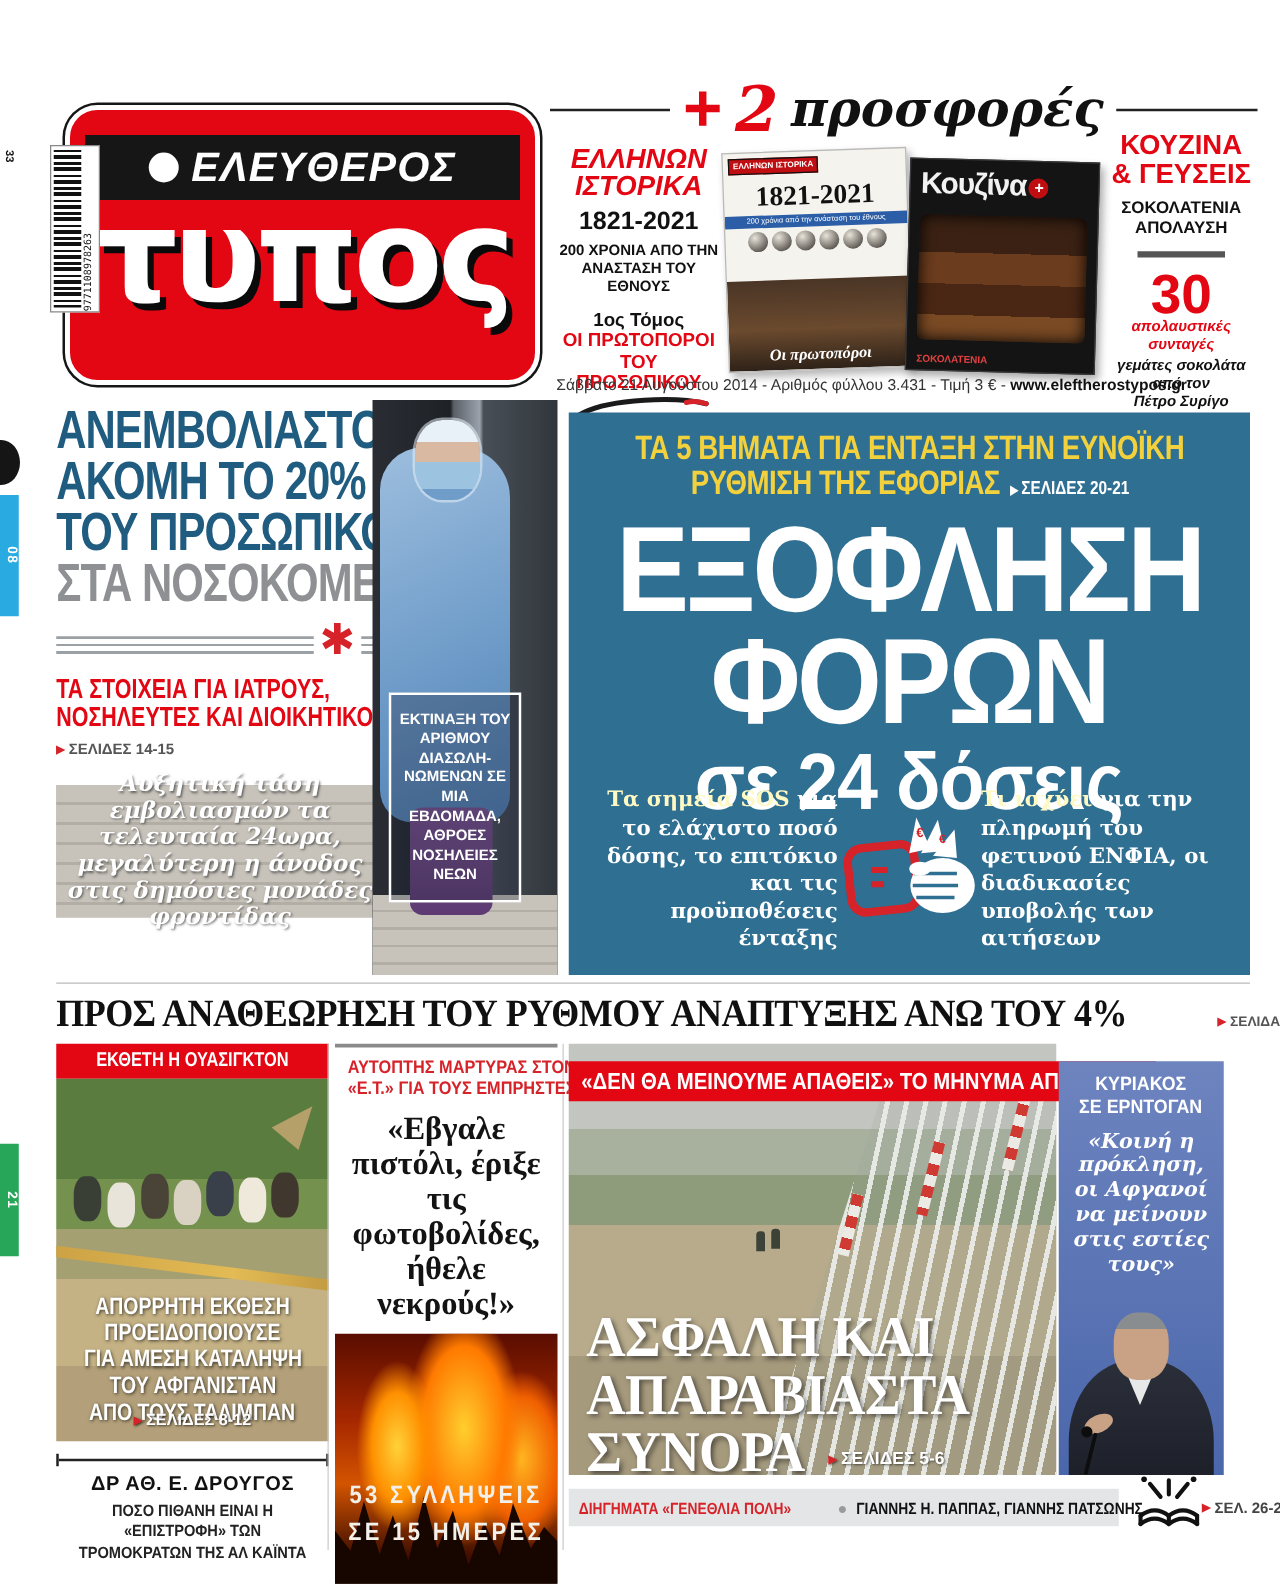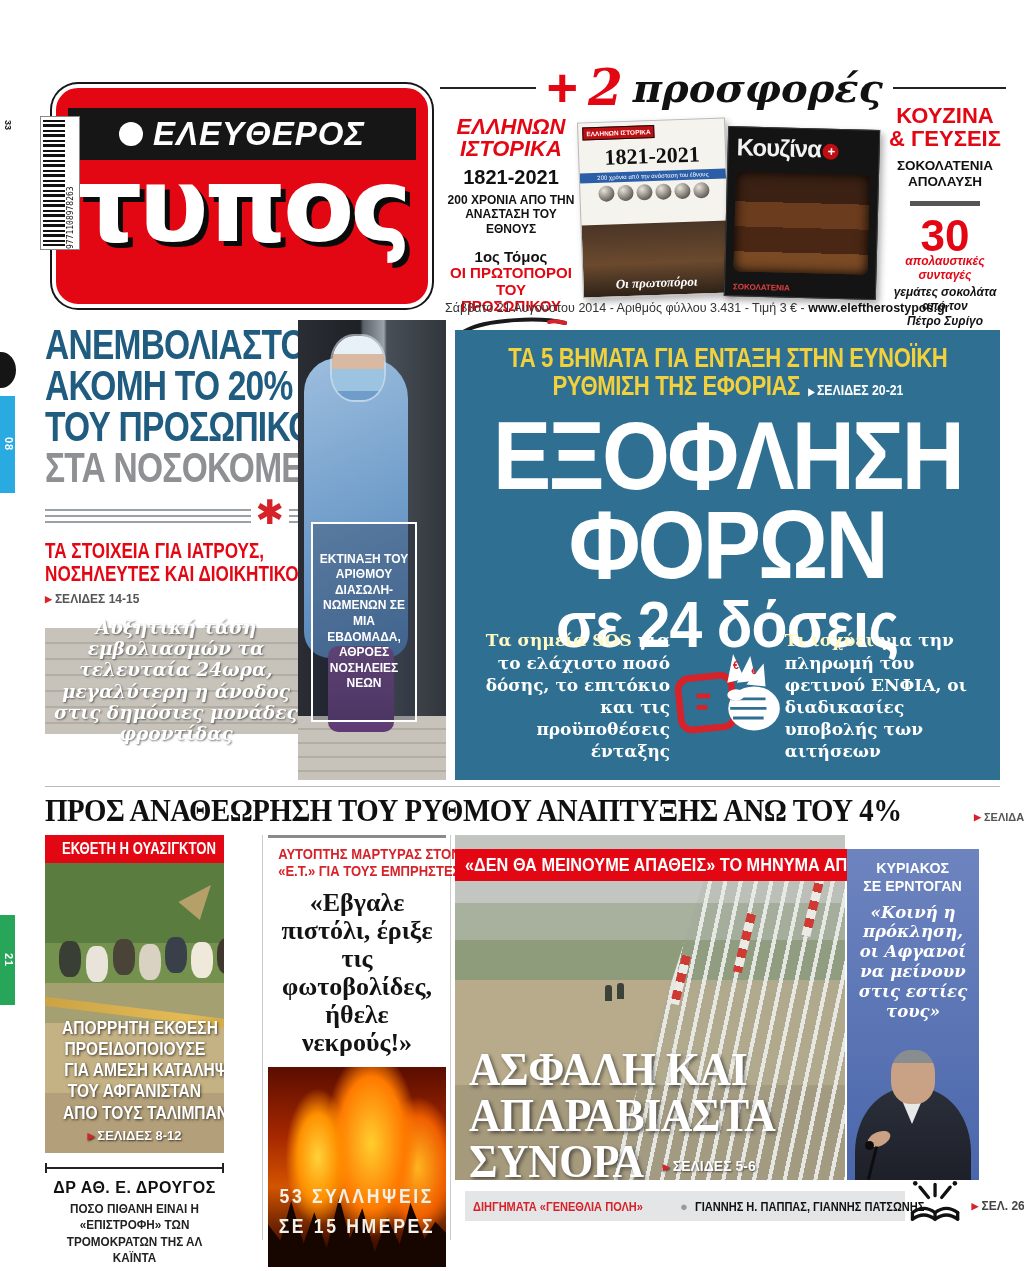--- a/index.html
+++ b/index.html
@@ -103,52 +103,52 @@
      background:linear-gradient(90deg,#2a2e34 0,#1e2126 42%,#5a6068 44%,#9aa2ab 58%,#494f57 60%,#31363c 100%);}
   #np-wall{position:absolute;left:0;right:0;bottom:0;height:64px;
      background:repeating-linear-gradient(180deg,#c7c3bb 0 12px,#b2aea5 12px 14px);}
   #np-body{position:absolute;left:6px;top:38px;width:104px;height:300px;border-radius:34px 40px 22px 26px;
      background:linear-gradient(155deg,#9dbede 0%,#6f9cc9 55%,#4f7fb3 100%);}
   #np-legs{position:absolute;left:30px;top:326px;width:66px;height:86px;border-radius:10px;
      background:linear-gradient(180deg,#7a5190,#5e3a72);}
   #np-head{position:absolute;left:34px;top:16px;width:52px;height:64px;border-radius:42%;
      background:linear-gradient(180deg,#e8f1f7 0 28%,#d9b9a2 28% 52%,#9cc4e0 52% 86%,#6f9cc9 86%);
      box-shadow:0 0 0 2px rgba(230,240,248,.55);}
-  #np-box{position:absolute;left:13px;bottom:58px;width:98px;padding:28px 2px;border:2px solid #fff;
+  #np-box{position:absolute;left:13px;bottom:58px;width:98px;padding:12px 2px;border:2px solid #fff;
      background:rgba(30,35,55,.30);color:#fff;font-weight:bold;font-size:12px;line-height:1.3;text-align:center;}
 
   
   #main-story{left:455px;top:330px;width:545px;height:450px;background:#2e6f92;overflow:hidden;}
   .kicker{color:#f2d13c;font-weight:bold;font-size:27px;line-height:1.05;letter-spacing:-.5px;}
   #kicker-pages{color:#fff;font-weight:bold;font-size:15px;margin-left:10px;}
   #kicker-pages .w-arrow{color:#fff;font-size:10px;margin-right:3px;}
   .mega{color:#fff;font-weight:bold;font-size:97px;line-height:.92;letter-spacing:-3px;}
   .mega2{color:#fff;font-weight:bold;font-size:64px;line-height:1;letter-spacing:-1px;}
   #ms-bottom{position:absolute;left:16px;right:16px;bottom:18px;display:flex;align-items:center;justify-content:space-between;}
   .blurb{width:205px;margin:0;font-family:"DejaVu Serif",serif;font-weight:bold;font-size:17px;line-height:1.3;color:#fff;}
   .blurb .lead{color:#fef9c3;}
 
   
   #strip-rule{left:45px;top:786px;width:955px;height:1px;background:#bbb;}
   #strip{left:45px;top:793px;width:960px;white-space:nowrap;}
   #strip .head{font-family:"Liberation Serif",serif;font-weight:bold;font-size:31px;letter-spacing:-.5px;color:#101010;}
   #strip .pg{font-size:11px;font-weight:bold;color:#555;margin-left:8px;}
 
   
-  #afghan{left:45px;top:835px;width:179px;}
+  #afghan{left:45px;top:835px;width:218px;}
   #af-kicker{height:28px;background:#e30613;color:#fff;font-weight:bold;font-size:16px;line-height:28px;text-align:center;}
   #af-photo{position:relative;height:290px;overflow:hidden;
     background:linear-gradient(180deg,#5a7d3f 0 80px,#74914e 80px 120px,#a5a072 120px 160px,#c4b184 160px 230px,#b3a07a 230px);}
   #af-crowd{position:absolute;left:14px;top:78px;width:22px;height:36px;border-radius:40%;background:#3a3f35;
     box-shadow:27px 5px 0 #e8e4da,54px -2px 0 #4a4338,80px 3px 0 #d9d2c2,106px -4px 0 #39404a,132px 1px 0 #efe9dc,158px -3px 0 #40382e;}
   #af-rpg{position:absolute;right:10px;top:18px;width:0;height:0;border-left:14px solid transparent;
     border-right:14px solid transparent;border-bottom:34px solid #b5a06a;transform:rotate(40deg);}
   #af-pole{position:absolute;left:-14px;top:148px;width:260px;height:9px;transform:rotate(7deg);
     background:linear-gradient(90deg,#caa043,#e3bb55 60%,#b8903a);}
-  #af-head{position:absolute;left:0;right:0;bottom:30px;text-align:center;color:#fff;font-weight:bold;
+  #af-head{position:absolute;left:0;right:0;bottom:12px;text-align:center;color:#fff;font-weight:bold;
     font-size:19px;line-height:1.12;text-shadow:1px 1px 3px rgba(0,0,0,.7);}
   #af-pg{position:absolute;left:0;right:0;bottom:10px;text-align:center;color:#fff;font-weight:bold;font-size:13px;
     text-shadow:1px 1px 2px rgba(0,0,0,.7);}
   #af-div{margin-top:10px;height:10px;border-left:2px solid #222;border-right:2px solid #222;
     background:linear-gradient(#222,#222) center/100% 2px no-repeat;}
   #af-author{margin-top:6px;text-align:center;font-weight:bold;font-size:16px;letter-spacing:.5px;}
   #af-sub{margin-top:4px;text-align:center;font-weight:bold;font-size:13px;line-height:1.25;color:#222;}
 
   .vrule{top:835px;width:1px;height:405px;background:#ccc;}
 
@@ -196,21 +196,21 @@
   #km-suit{position:absolute;left:8px;right:8px;bottom:0;height:92px;border-radius:45% 45% 0 0/70% 70% 0 0;
     background:linear-gradient(180deg,#2b2f3a,#1d2029);}
   #km-shirt{position:absolute;left:54px;bottom:56px;width:0;height:0;border-left:11px solid transparent;
     border-right:11px solid transparent;border-top:26px solid #e8e8e8;}
   #km-head{position:absolute;left:44px;bottom:76px;width:44px;height:54px;border-radius:42%;
     background:linear-gradient(180deg,#8a8d90 0 24%,#c9a184 24%);}
   #km-hand{position:absolute;left:20px;bottom:34px;width:24px;height:14px;border-radius:50%;
     background:#c9a184;transform:rotate(-24deg);}
   #km-mic{position:absolute;left:24px;bottom:0;width:3px;height:34px;background:#0d0d0d;transform:rotate(14deg);}
   #km-michead{position:absolute;left:18px;bottom:30px;width:9px;height:9px;border-radius:50%;background:#0d0d0d;}
-  #books{position:absolute;left:10px;top:356px;width:440px;height:30px;background:#e4e5e6;
+  #books{position:absolute;left:0;top:356px;width:440px;height:30px;background:#e4e5e6;
     display:flex;align-items:center;gap:7px;padding:0 8px;box-sizing:border-box;white-space:nowrap;}
   #books .red{color:#d6232a;font-weight:bold;font-size:13px;}
   #books .dot{color:#9a9a9a;font-size:13px;}
   #books .auth{color:#111;font-weight:bold;font-size:13px;}
   #books .pg{color:#444;font-weight:bold;font-size:12px;}
   #book-icon{position:absolute;left:448px;top:338px;}
 </style>
 </head>
 <body>
 

